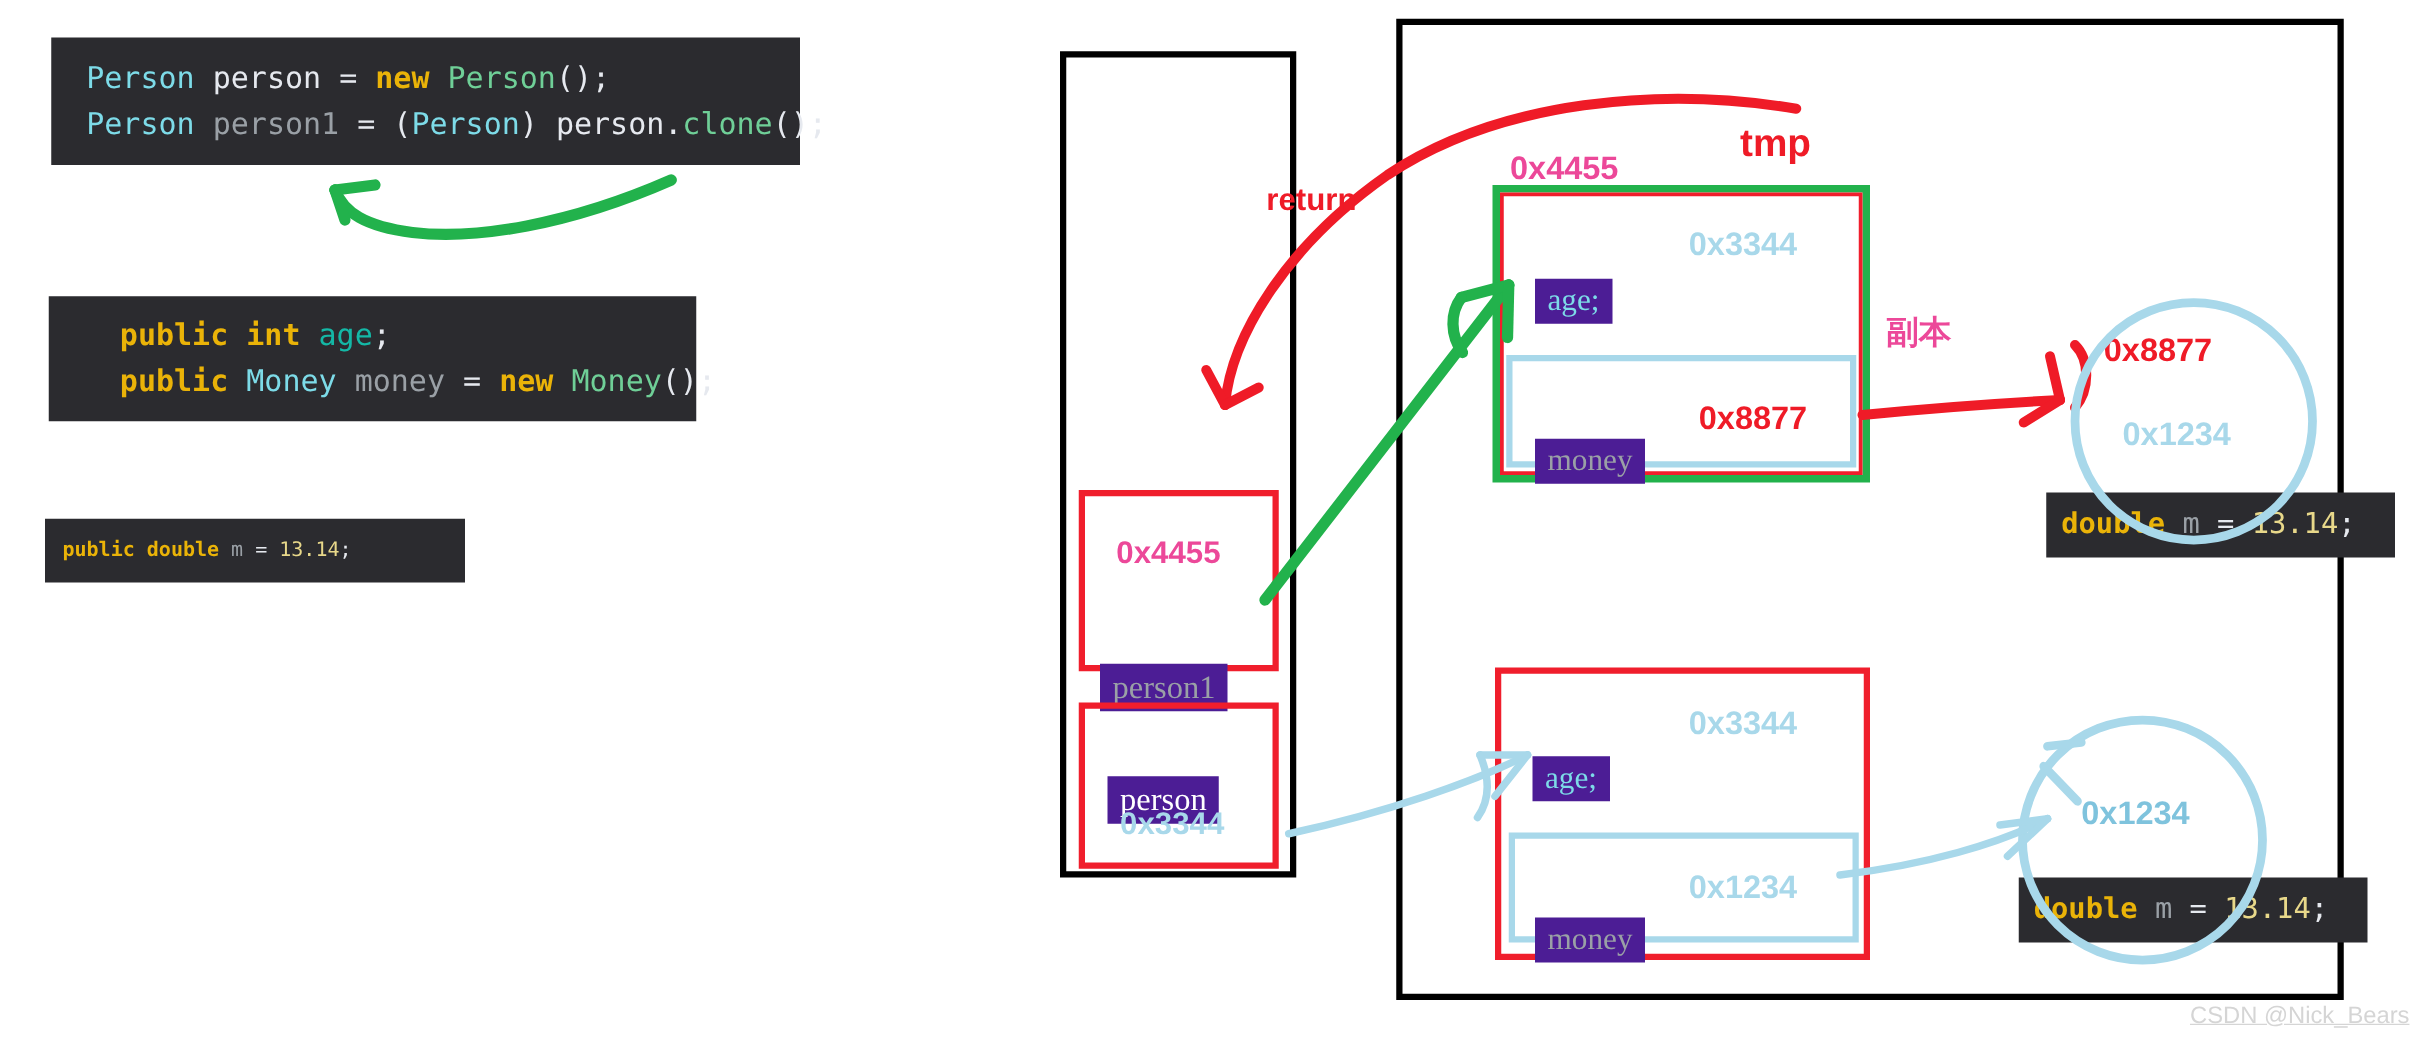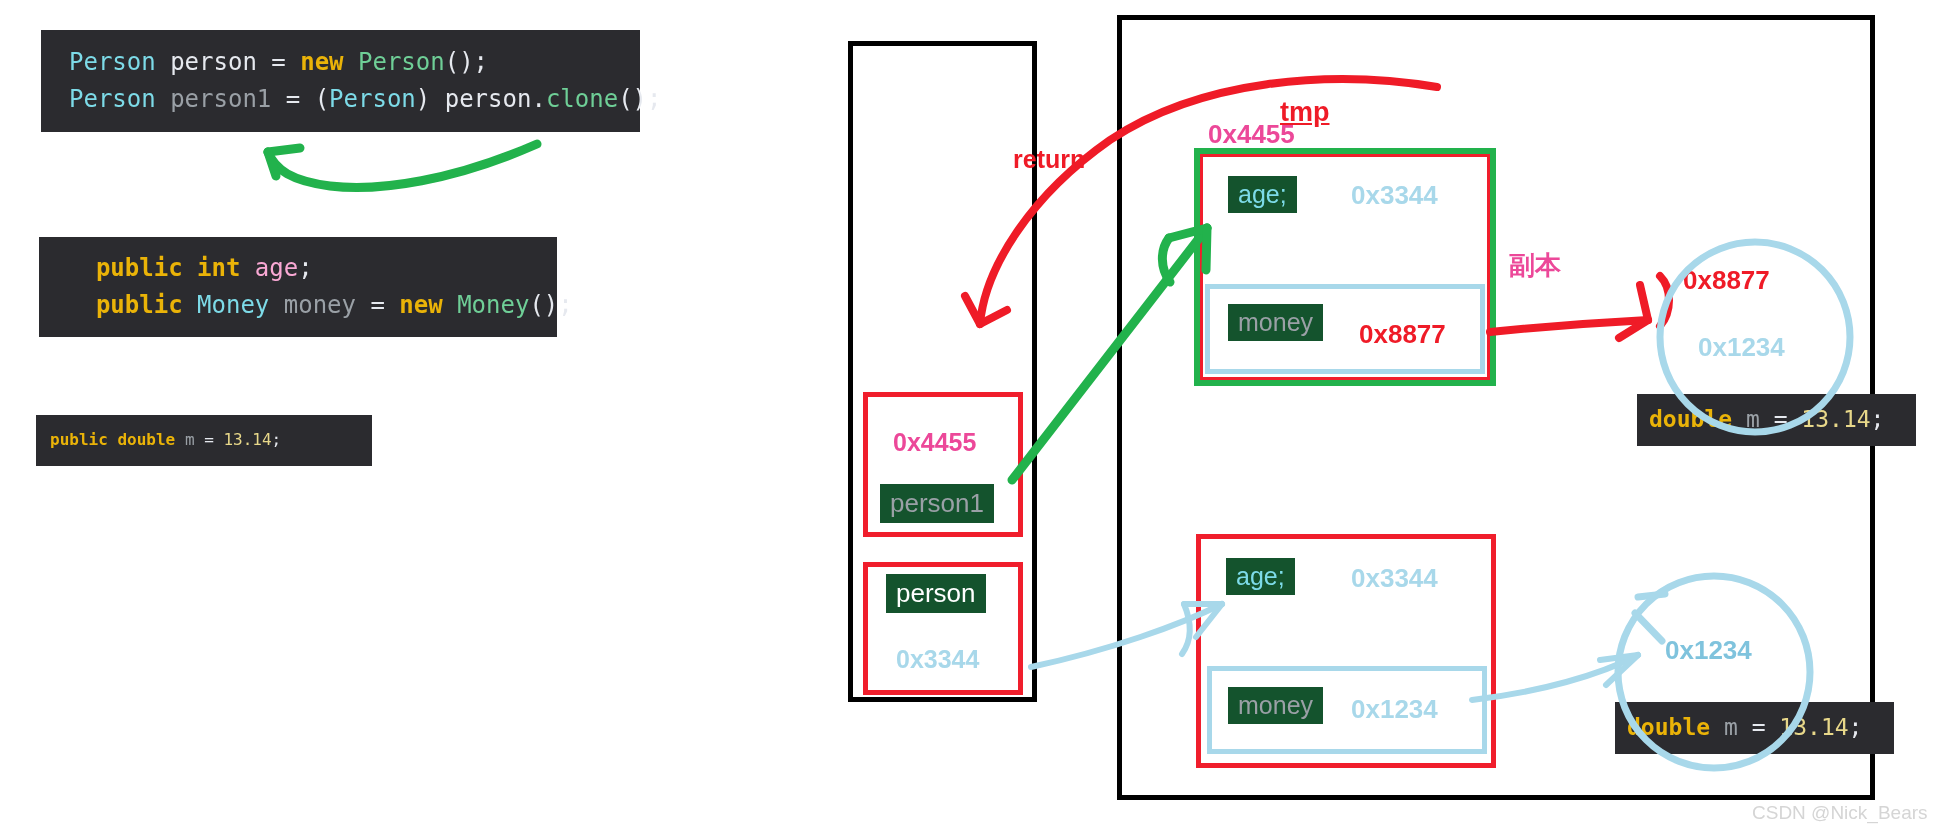--- a/index.html
+++ b/index.html
@@ -13,48 +13,48 @@
     white-space:pre;line-height:1.55;
   }
   .code-line{display:block;}
   .tok-type{color:#7ddbe8;}
   .tok-kw{color:#eab308;font-weight:bold;}
   .tok-var{color:#9aa0a6;}
   .tok-plain{color:#e6e9ef;}
   .tok-cls{color:#6fcf97;}
   .tok-punc{color:#e6e9ef;}
   .tok-num{color:#e8d88a;}
-  .tok-field{color:#f9a8d4;}
+  .tok-field{color:#14b8a6;}
 
   
   .frame{position:absolute;box-sizing:border-box;}
   .frame-black{border:5px solid #000000;}
   .frame-red{border:5px solid #f01e2c;}
   .frame-green{border:6px solid #22b24c;}
   .frame-blue{border:5px solid #a8d8ea;}
 
   .chip{
-    position:absolute;background:#14532d;
-    font-family:Liberation Sans, sans-serif;
-    padding:4px 10px;white-space:pre;
+    position:absolute;background:#4c1d95;
+    font-family:Liberation Serif, serif;
+    padding:4px 10px;white-space:pre;margin-top:47px;
   }
   .chip.age{color:#7ddbe8;}
   .chip.money{color:#9aa0a6;}
   .chip.person{color:#ffffff;}
   .chip.person1{color:#9aa0a6;}
 
   .lbl{position:absolute;white-space:pre;font-weight:bold;}
   .lbl-green{color:#ec4899;}
   .lbl-red{color:#ef1b27;}
   .lbl-blue{color:#a8d8ea;}
   .lbl-blue2{color:#7fc3dd;}
 
   .watermark{
     position:absolute;color:#d5d5d5;font-size:19px;
-    font-family:"Liberation Sans",sans-serif;white-space:pre;
+    font-family:"Liberation Sans",sans-serif;white-space:pre;text-decoration:underline;
   }
   svg.overlay{position:absolute;left:0;top:0;width:1943px;height:830px;
     pointer-events:none;overflow:visible;}
 </style>
 </head>
 <body>
 
 <div class="code-block" id="cb-clone" style="left:41px;top:30px;width:571px;padding:14px 0 14px 28px;font-size:24px;"><span class="code-line"><span class="tok-type">Person </span><span class="tok-plain">person </span><span class="tok-plain">= </span><span class="tok-kw">new </span><span class="tok-cls">Person</span><span class="tok-punc">();</span></span><span class="code-line"><span class="tok-type">Person </span><span class="tok-var">person1 </span><span class="tok-plain">= </span><span class="tok-punc">(</span><span class="tok-type">Person</span><span class="tok-punc">) </span><span class="tok-plain">person</span><span class="tok-punc">.</span><span class="tok-cls">clone</span><span class="tok-punc">();</span></span></div>
 
 <div class="code-block" id="cb-fields" style="left:39px;top:237px;width:490px;padding:13px 0 13px 28px;font-size:24px;"><span class="code-line"><span class="tok-kw">  public </span><span class="tok-kw">int </span><span class="tok-field">age</span><span class="tok-punc">;</span></span><span class="code-line"><span class="tok-kw">  public </span><span class="tok-type">Money </span><span class="tok-var">money </span><span class="tok-plain">= </span><span class="tok-kw">new </span><span class="tok-cls">Money</span><span class="tok-punc">();</span></span></div>
@@ -66,21 +66,21 @@
 <div class="frame frame-black" style="left:848px;top:41px;width:189px;height:661px;"></div>
 
 <div class="frame frame-red" style="left:863px;top:392px;width:160px;height:145px;"></div>
 <div class="lbl lbl-green" style="left:893px;top:428px;font-size:25px;">0x4455</div>
 <div class="chip person1" style="left:880px;top:484px;font-size:26px;">person1</div>
 
 <div class="frame frame-red" style="left:863px;top:562px;width:160px;height:133px;"></div>
 <div class="chip person" style="left:886px;top:574px;font-size:26px;">person</div>
 <div class="lbl lbl-blue" style="left:896px;top:645px;font-size:25px;">0x3344</div>
 
-<div class="lbl lbl-red" style="left:1280px;top:97px;font-size:27px;text-decoration:underline;">tmp</div>
+<div class="lbl lbl-red" style="left:1392px;top:97px;font-size:31px;">tmp</div>
 <div class="lbl lbl-green" style="left:1208px;top:119px;font-size:26px;">0x4455</div>
 
 <div class="frame frame-green" style="left:1194px;top:148px;width:302px;height:238px;"></div>
 <div class="frame frame-red" style="left:1200px;top:154px;width:290px;height:226px;border-width:3px;"></div>
 
 <div class="chip age" style="left:1228px;top:176px;font-size:25px;">age;</div>
 <div class="lbl lbl-blue" style="left:1351px;top:180px;font-size:26px;">0x3344</div>
 
 <div class="frame frame-blue" style="left:1205px;top:284px;width:280px;height:90px;"></div>
 <div class="chip money" style="left:1228px;top:304px;font-size:25px;">money</div>

